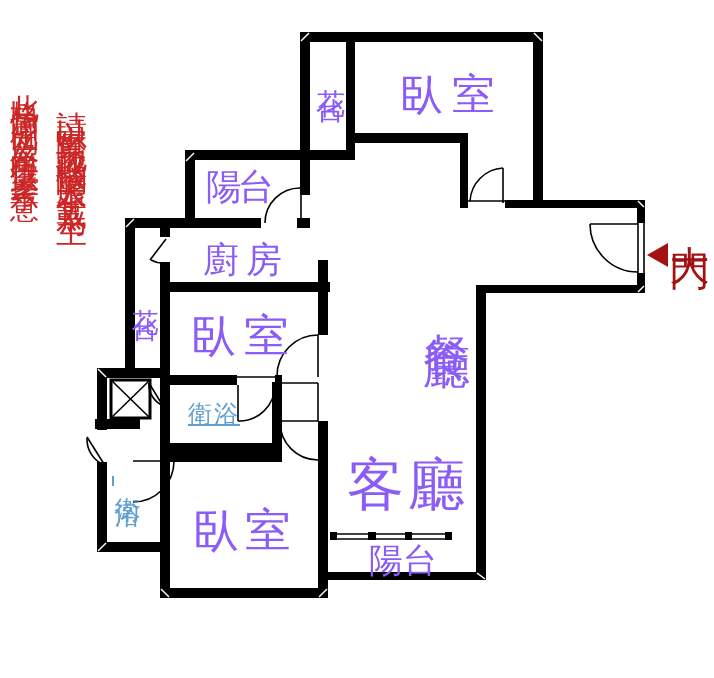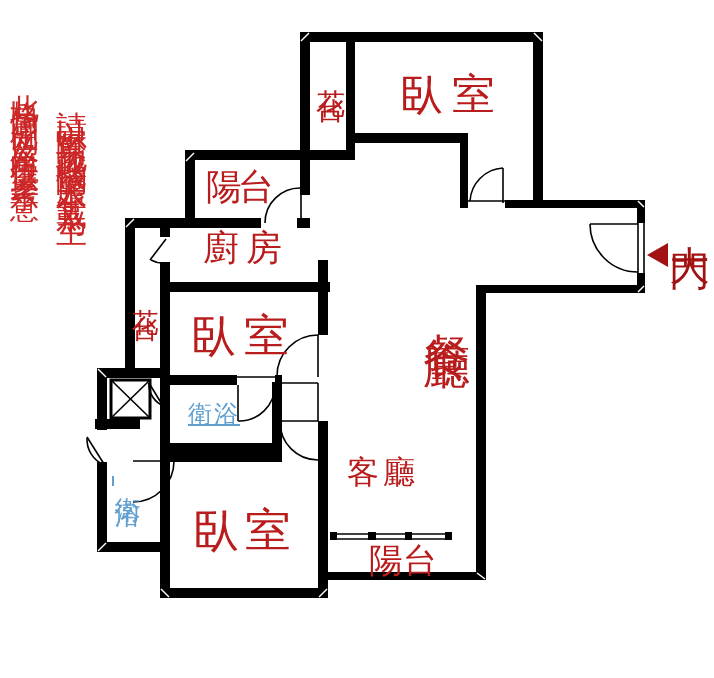--- a/index.html
+++ b/index.html
@@ -6,21 +6,21 @@
   #stage{
     position:relative;
     width:714px;height:678px;
     background:#ffffff;
     overflow:hidden;
     font-family:"DejaVu Sans", sans-serif;
   }
   .label{
     position:absolute;
     line-height:1;
-    color:#b91c1c;
+    color:#8b5cf6;
     white-space:nowrap;
     font-family:"DejaVu Sans", sans-serif;
   }
   .v{
     writing-mode:vertical-rl;
     text-orientation:upright;
   }
   .bath{ color:var(--bath-color,#5e9fd0);text-decoration:underline; }
   .disclaimer{ color:var(--disclaimer-color,#cc2626); }
   .doorred{ color:var(--door-color,#a31212); }
@@ -148,31 +148,31 @@
   <div class="label v disclaimer" style="left:56px; top:86px; font-size:31px; letter-spacing:8px;">請以實際地政機關謄本登載為主</div>
 
   <div class="label v doorred" style="left:670px; top:214px; font-size:40px; letter-spacing:8px;">大門</div>
 
   <div class="label" style="left:400px; top:73px; font-size:43px; letter-spacing:9px;">臥室</div>
 
   <div class="label v" style="left:316px; top:66px; font-size:29px; letter-spacing:5px;">花台</div>
 
   <div class="label" style="left:206px; top:169px; font-size:36px; letter-spacing:-4px;">陽台</div>
 
-  <div class="label" style="left:203px; top:230px; font-size:36px; letter-spacing:7px;">廚房</div>
+  <div class="label" style="left:203px; top:242px; font-size:36px; letter-spacing:7px;">廚房</div>
 
   <div class="label v" style="left:132px; top:287px; font-size:27px; letter-spacing:6px;">花台</div>
 
   <div class="label" style="left:191px; top:313px; font-size:45px; letter-spacing:8px;">臥室</div>
 
   <div class="label v" style="left:424px; top:296px; font-size:47px; letter-spacing:7px;">餐廳</div>
 
   <div class="label bath" style="left:188px; top:402px; font-size:24px; letter-spacing:2px;">衛浴</div>
 
   <div class="label v bath" style="left:115px; top:476px; font-size:26px; letter-spacing:5px;">衛浴</div>
 
-  <div class="label" style="left:347px; top:456px; font-size:32px; letter-spacing:4px;">客廳</div>
+  <div class="label" style="left:347px; top:456px; font-size:57px; letter-spacing:4px;">客廳</div>
 
   <div class="label" style="left:193px; top:507px; font-size:46px; letter-spacing:6px;">臥室</div>
 
   <div class="label" style="left:369px; top:543px; font-size:34px; letter-spacing:0px;">陽台</div>
 
 </div>
 
 </body></html>

